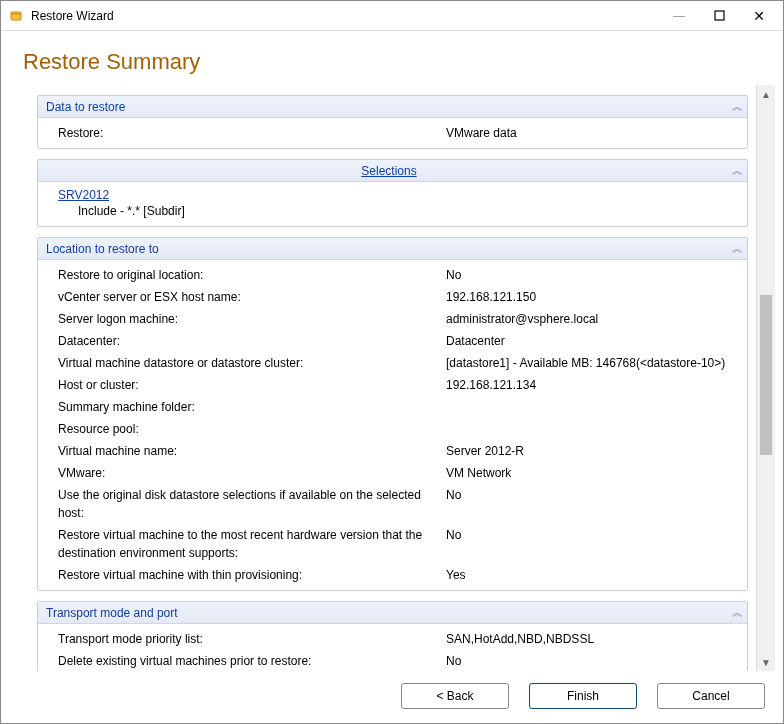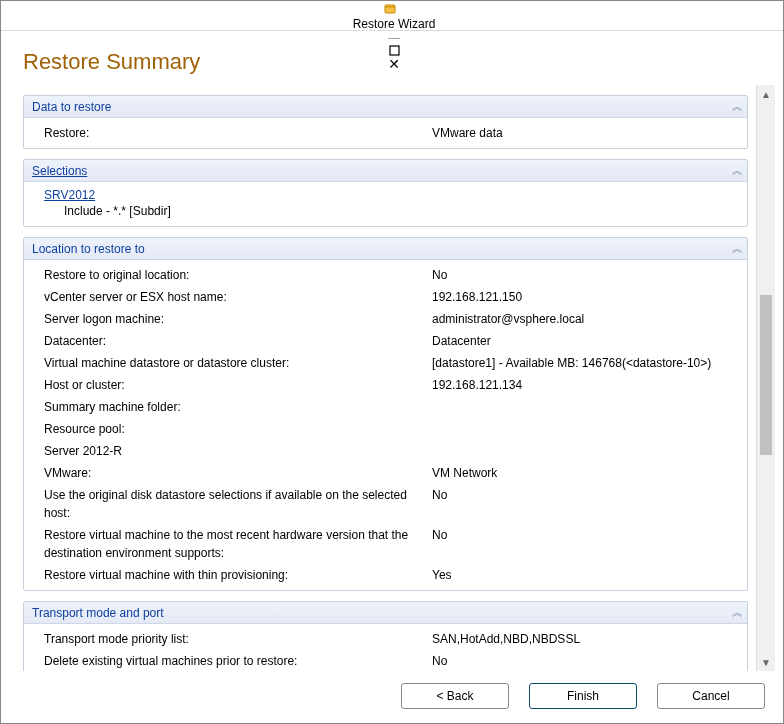--- a/index.html
+++ b/index.html
@@ -20,21 +20,20 @@
     background: #fff;
   }
   .titlebar {
     height: 30px;
     display: flex;
     align-items: center;
     border-bottom: 1px solid #ddd;
     padding: 0 4px 0 8px;
     box-sizing: border-box;
     background: #fff;
-    flex-direction: column;
   }
   .titlebar .app-icon {
     width: 16px; height:16px; margin-right:6px;
     display:inline-flex; align-items:center; justify-content:center;
   }
   .titlebar .title-text {
     flex: 0 0 auto;
     font-size: 12px;
   }
   .titlebar-spacer { flex:1; }
@@ -90,21 +89,21 @@
     left:3px;
     width:12px; height:14px;
     font-size:10px;
     color:#666;
     display:flex;align-items:center;justify-content:center;
   }
   .scrollbar-fake .arrow.up { top:2px; }
   .scrollbar-fake .arrow.down { bottom:2px; }
 
   .section {
-    margin: 10px 6px 0 4px;
+    margin: 10px 6px 0 18px;
     border: 1px solid #c8d0e0;
     border-radius: 2px;
     overflow:hidden;
   }
   .section-header {
     background: linear-gradient(#eef2fa, #e4e9f5);
     color: #1040a0;
     font-size: 12px;
     padding: 3px 8px;
     display:flex;
@@ -129,20 +128,21 @@
     flex: 0 0 380px;
     padding-right: 8px;
   }
   .row .value {
     flex:1;
   }
   .link-like {
     color: #1040a0;
     text-decoration: underline;
     cursor: pointer;
+    text-align: center;
   }
   .srv-line {
     padding: 2px 8px 2px 20px;
   }
   .include-line {
     padding: 0 8px 4px 40px;
   }
 
   .button-bar {
     display:flex;
@@ -253,20 +253,21 @@
             </div>
           <div class="row">
               <div class="label">Summary machine folder:</div>
               <div class="value"></div>
             </div>
           <div class="row">
               <div class="label">Resource pool:</div>
               <div class="value"></div>
             </div>
           <div class="row">
+              <div class="label">Virtual machine name:</div>
               <div class="value">Server 2012-R</div>
             </div>
           <div class="row">
               <div class="label">VMware:</div>
               <div class="value">VM Network</div>
             </div>
           <div class="row">
               <div class="label">Use the original disk datastore selections if available on the selected host:</div>
               <div class="value">No</div>
             </div>

